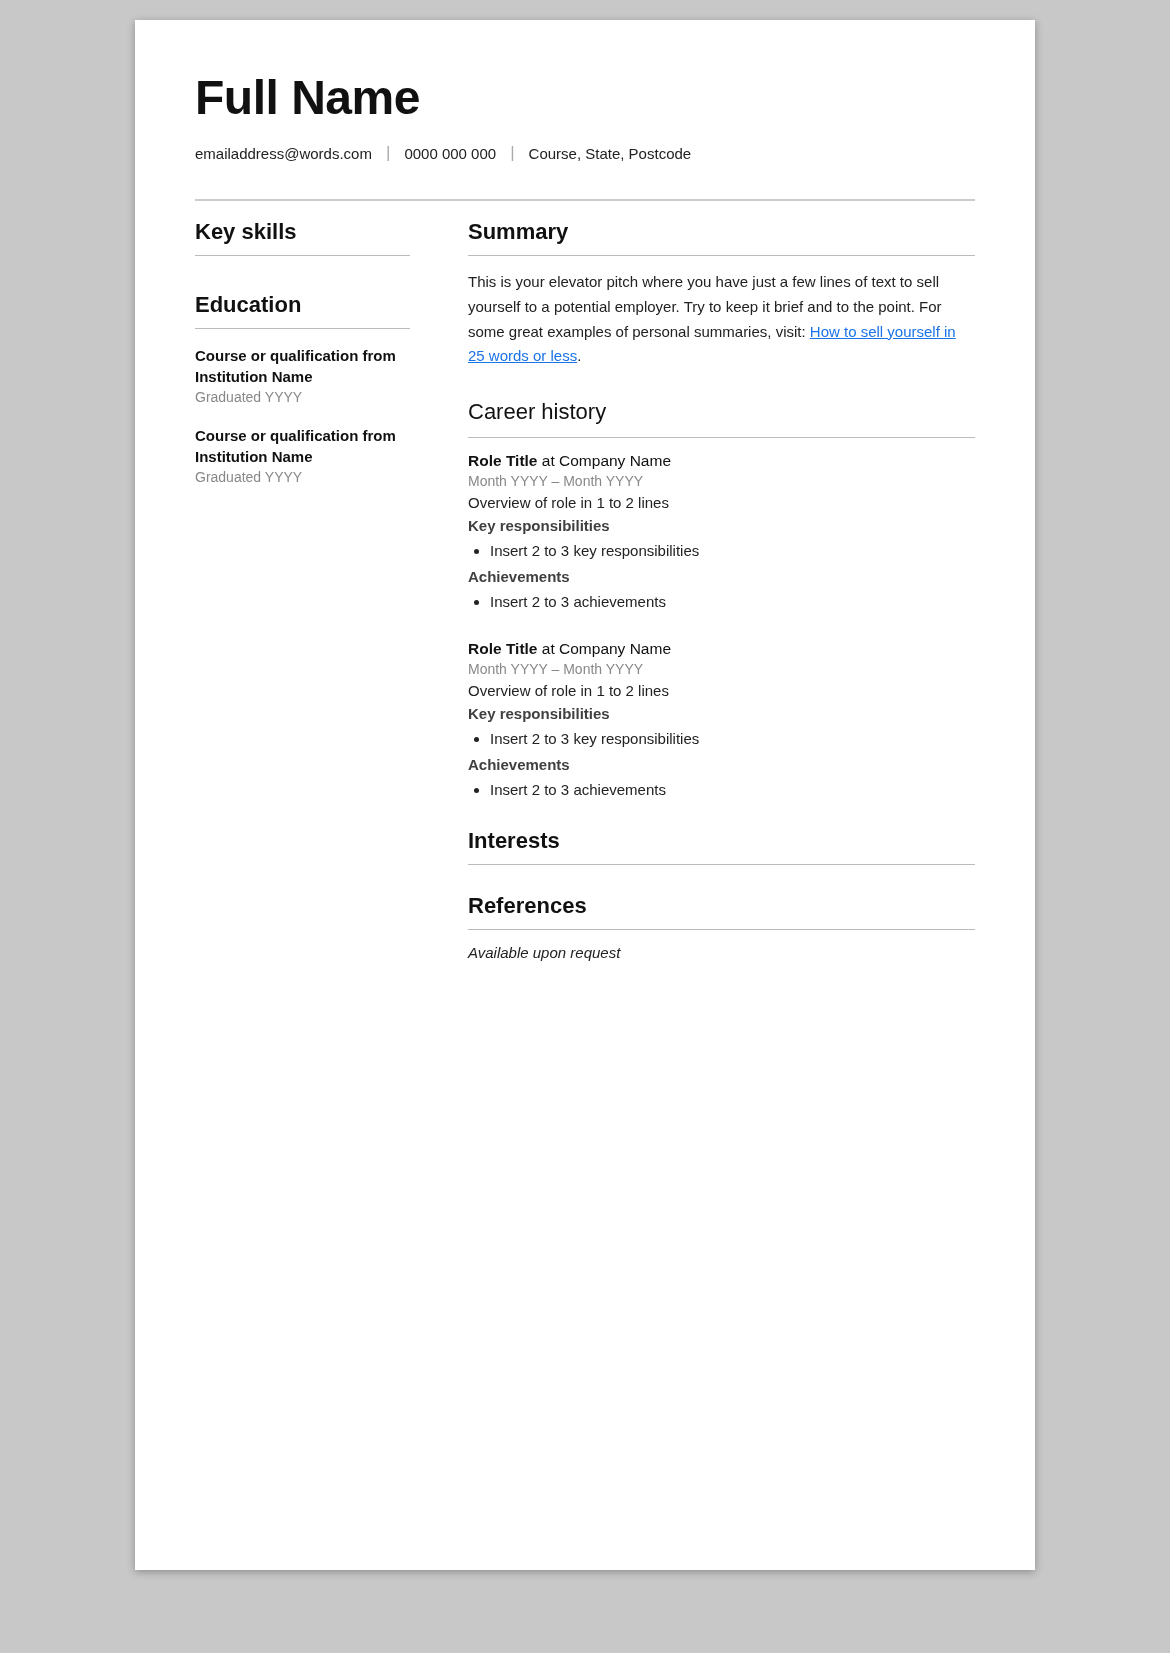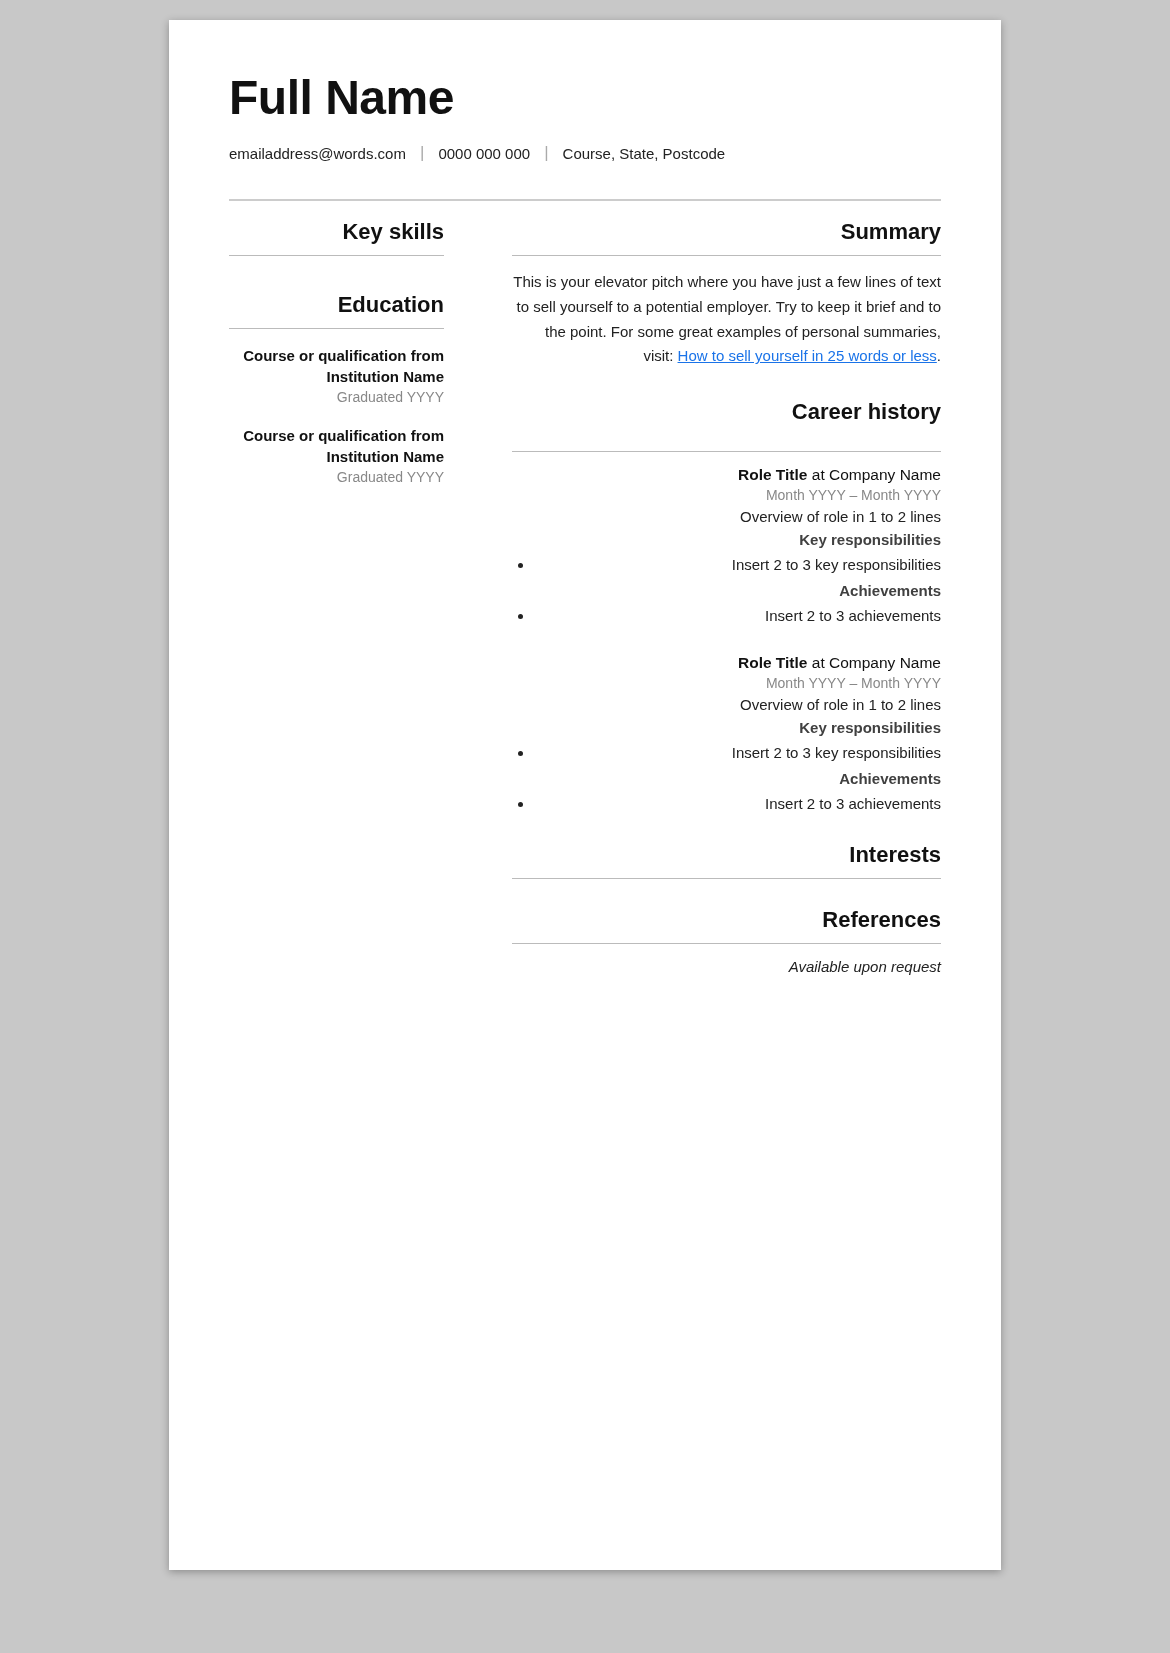--- a/index.html
+++ b/index.html
@@ -7,21 +7,21 @@
       background: #c8c8c8;
       display: flex;
       justify-content: center;
       align-items: flex-start;
       min-height: 100vh;
       padding: 20px;
       font-family: Arial, sans-serif;
     }
     .page {
       background: #fff;
-      width: 832px;
+      width: 900px;
       min-height: 1550px;
       padding: 50px 60px 60px 60px;
       box-shadow: 0 2px 8px rgba(0,0,0,0.3);
     }
     .header-name {
       font-size: 48px;
       font-weight: 900;
       color: #111;
       margin-bottom: 18px;
       letter-spacing: -0.5px;
@@ -39,22 +39,21 @@
       margin: 0 14px;
       font-size: 17px;
     }
     .main-divider {
       border: none;
       border-top: 2px solid #ccc;
       margin: 10px 0 18px 0;
     }
     .two-col {
       display: flex;
-      gap: 10px;
-      text-align: right;
+      gap: 0;
     }
     .left-col {
       width: 245px;
       min-width: 245px;
       padding-right: 30px;
       flex-shrink: 0;
     }
     .right-col {
       flex: 1;
       padding-left: 28px;
@@ -111,23 +110,23 @@
     }
     .summary-link {
       color: #1a73e8;
       text-decoration: underline;
     }
     .career-history-section {
       margin-top: 8px;
     }
     .career-section-title {
       font-size: 22px;
-      font-weight: 700;
-      color: #111;
-      margin-bottom: 26px;
+      font-weight: 400;
+      color: #111;
+      margin-bottom: 12px;
     }
     .job-entry {
       margin-bottom: 26px;
     }
     .job-title-line {
       font-size: 15.5px;
       color: #111;
       margin-bottom: 3px;
     }
     .job-title-line strong {

